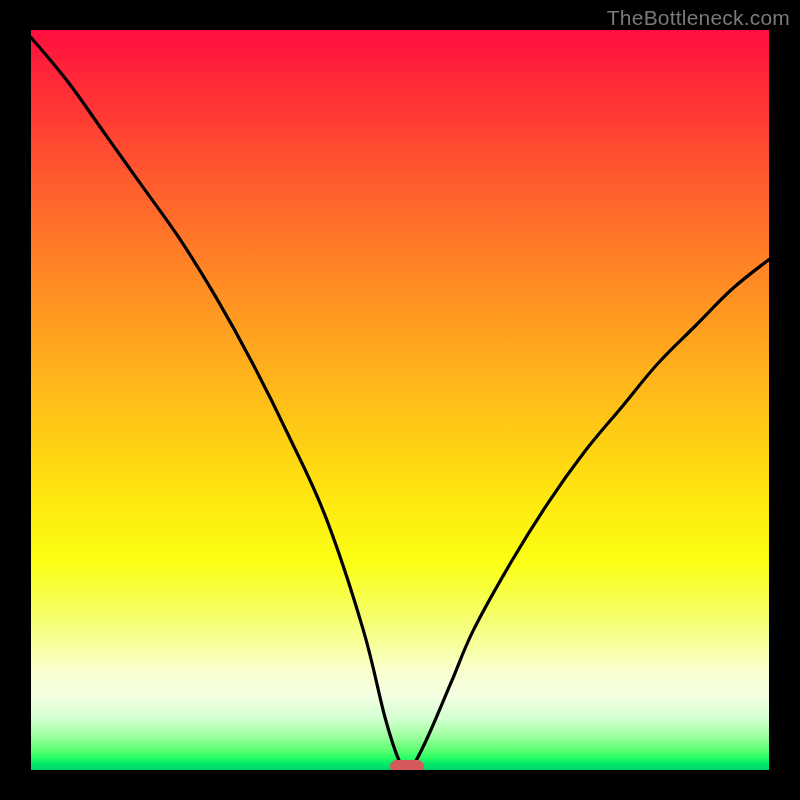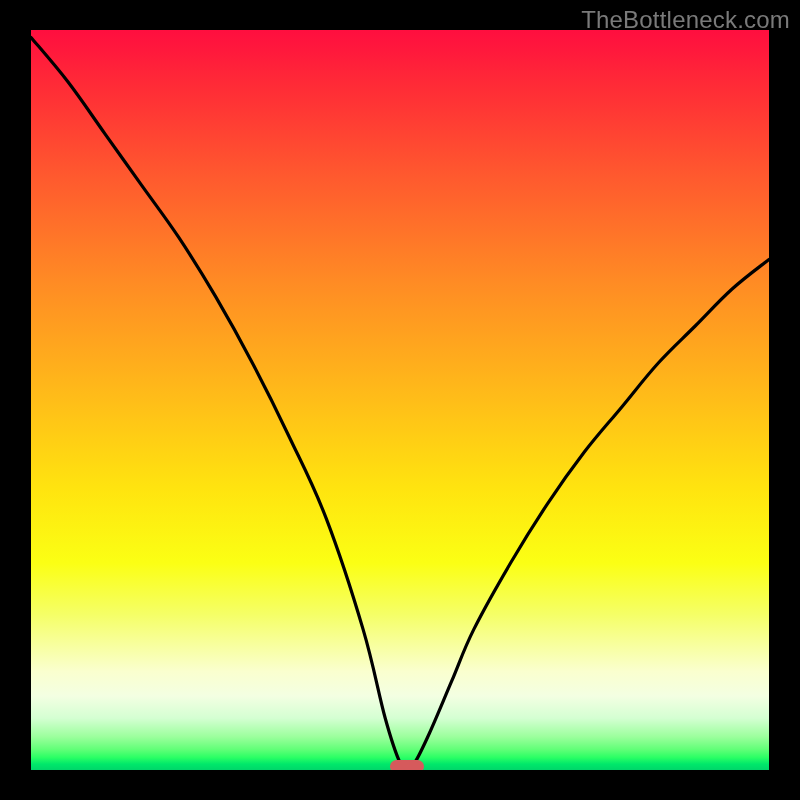--- a/index.html
+++ b/index.html
@@ -59,21 +59,21 @@
     left: 0;
     top: 0;
     width: 100%;
     height: 100%;
   }
   .watermark {
     position: absolute;
     top: 6px;
     right: 10px;
     color: #7a7a7a;
-    font-size: 24px;
+    font-size: 21px;
     letter-spacing: 0.2px;
     user-select: none;
   }
   .marker {
     position: absolute;
     width: 34px;
     height: 13px;
     border-radius: 7px;
     background: #d65a5c;
   }

